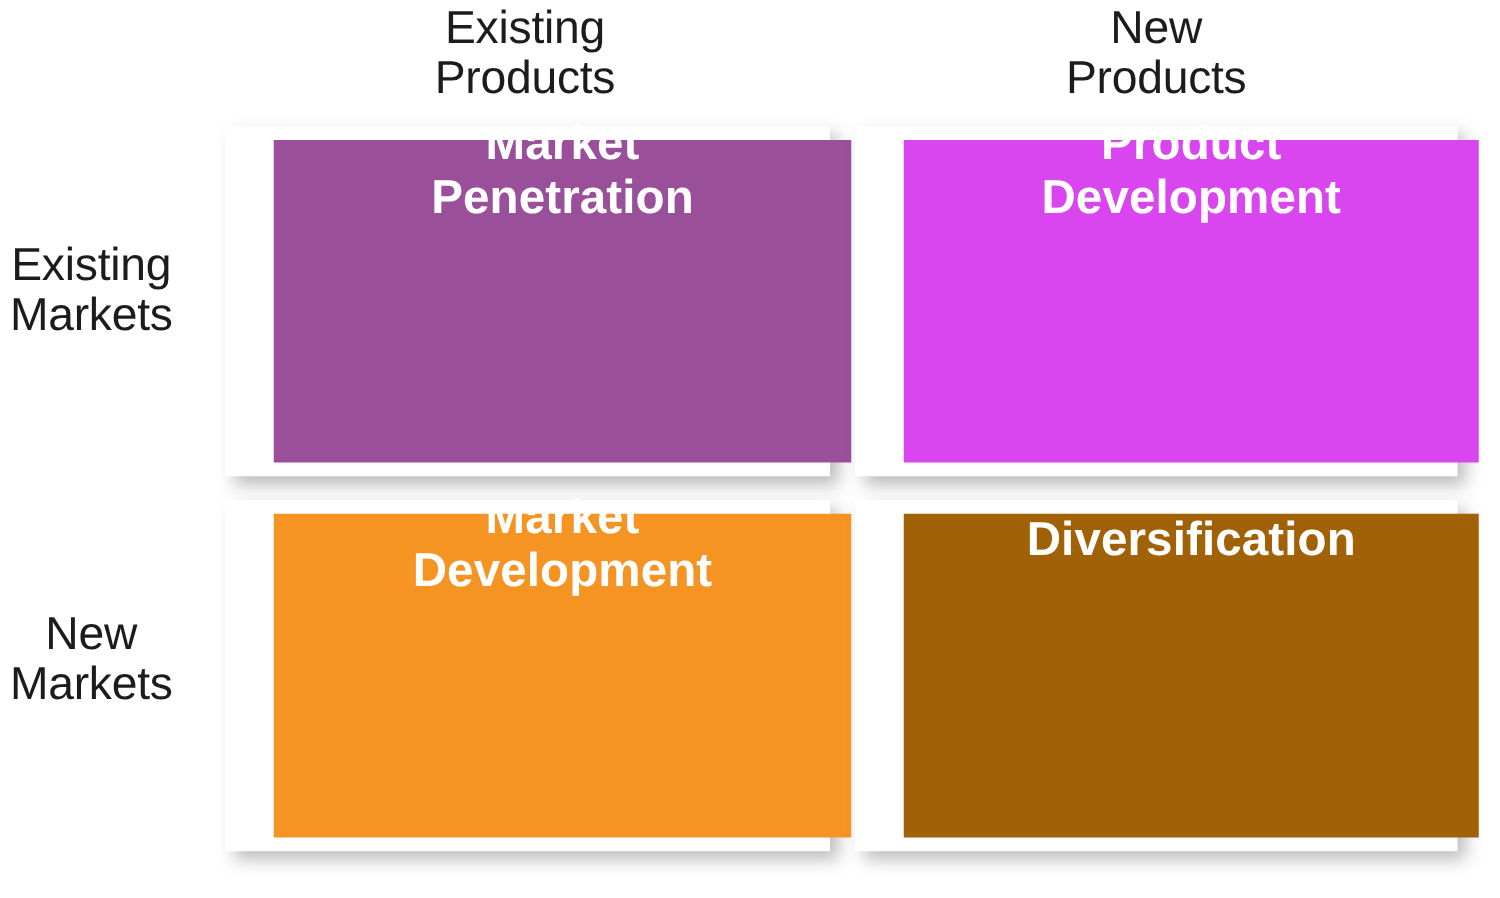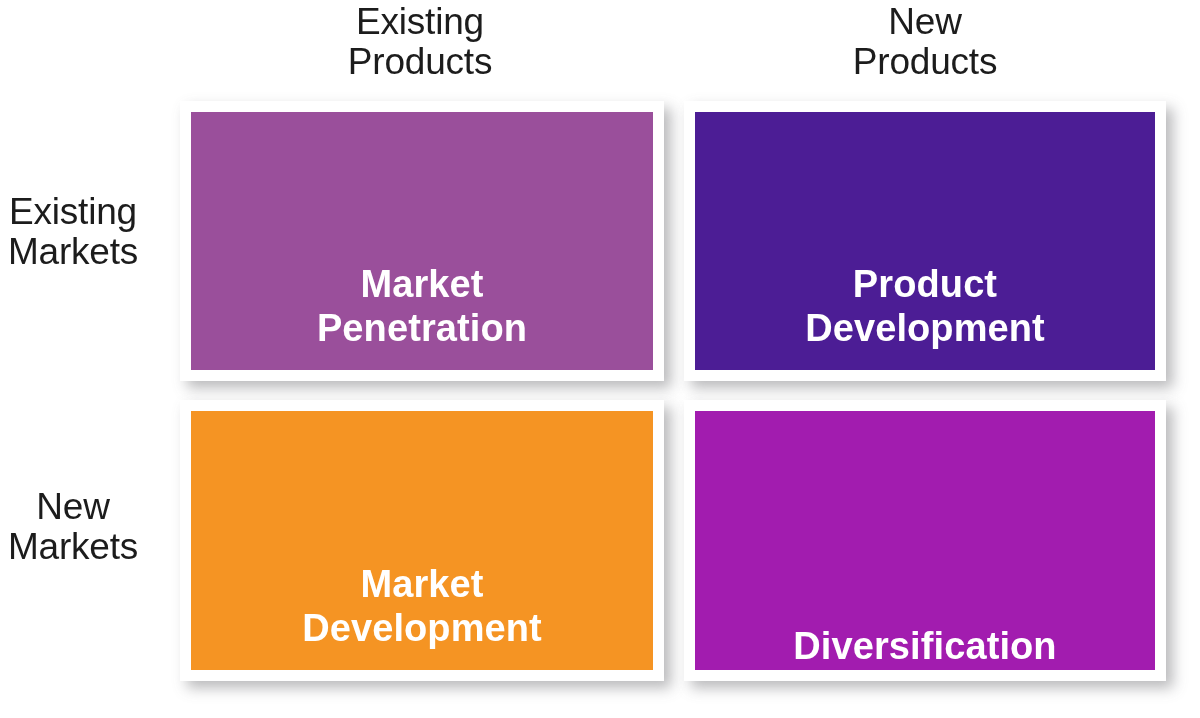--- a/index.html
+++ b/index.html
@@ -61,22 +61,23 @@
     background: #ffffff;
     box-sizing: border-box;
     padding: 11px;
     box-shadow: 7px 7px 13px rgba(90, 90, 95, 0.42);
   }
   .quadrant-fill {
     width: 100%;
     height: 100%;
     box-sizing: border-box;
     display: flex;
-    align-items: flex-end;
+    align-items: flex-start;
     justify-content: center;
+    margin-left: 28px;
   }
   .quadrant-label {
     text-align: center;
     color: #ffffff;
     font-weight: 700;
     font-size: 38px;
     line-height: 1.14;
     letter-spacing: 0.1px;
     white-space: pre-line;
     padding-bottom: 2px;
@@ -111,32 +112,32 @@
 Markets</div>
 
   <div class="quadrant" id="quadrant-market-penetration">
     <div class="quadrant-fill" style="background-color: rgb(154, 79, 155);">
       <div class="quadrant-label">Market
 Penetration</div>
     </div>
   </div>
 
   <div class="quadrant" id="quadrant-product-development">
-    <div class="quadrant-fill" style="background-color: #4c1d95;">
+    <div class="quadrant-fill" style="background-color: #d946ef;">
       <div class="quadrant-label">Product
 Development</div>
     </div>
   </div>
 
   <div class="quadrant" id="quadrant-market-development">
     <div class="quadrant-fill" style="background-color: rgb(245, 148, 35);">
       <div class="quadrant-label">Market
 Development</div>
     </div>
   </div>
 
   <div class="quadrant" id="quadrant-diversification">
-    <div class="quadrant-fill" style="background-color: #a21caf;">
+    <div class="quadrant-fill" style="background-color: #a16207;">
       <div class="quadrant-label">Diversification</div>
     </div>
   </div>
 
 </div>
 
 </body></html>

